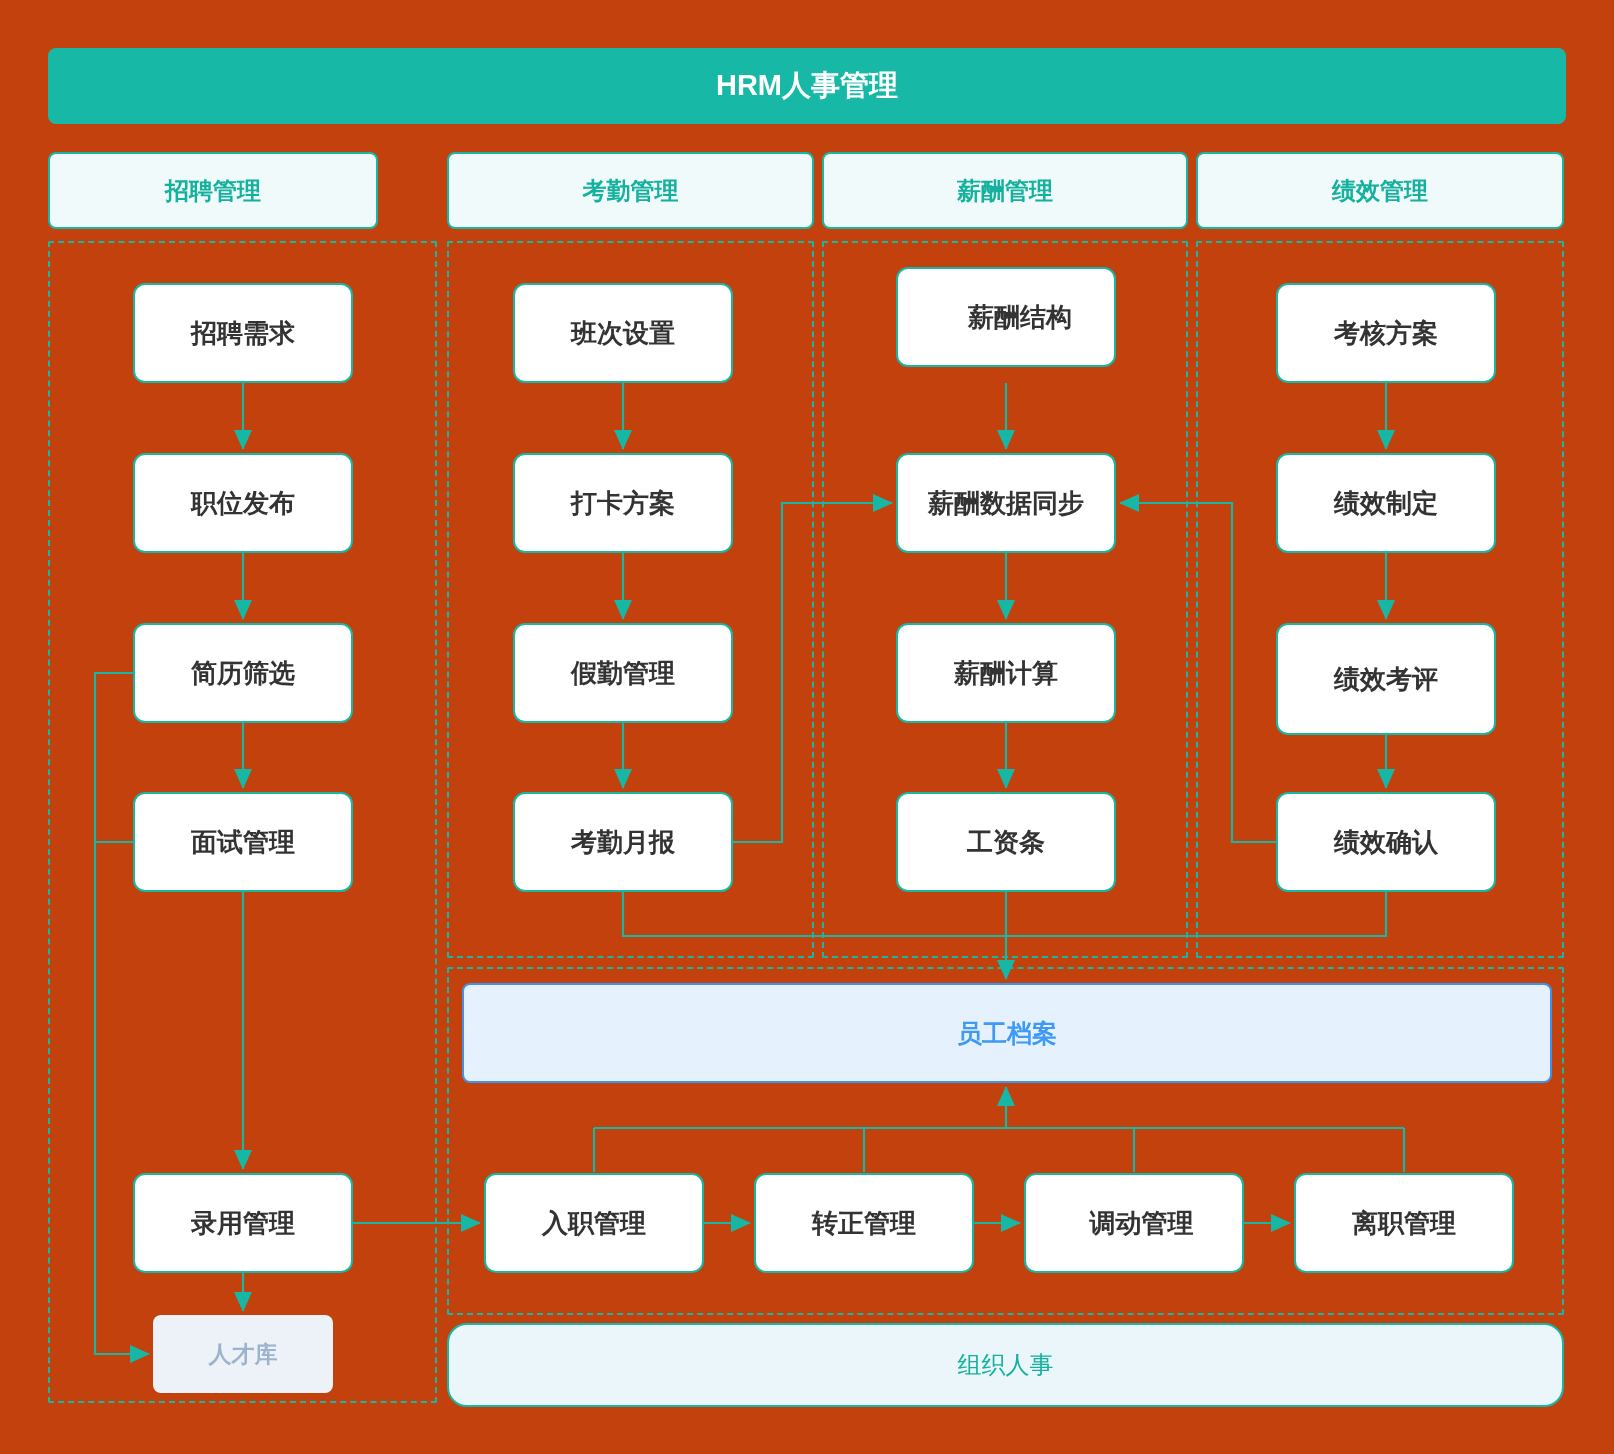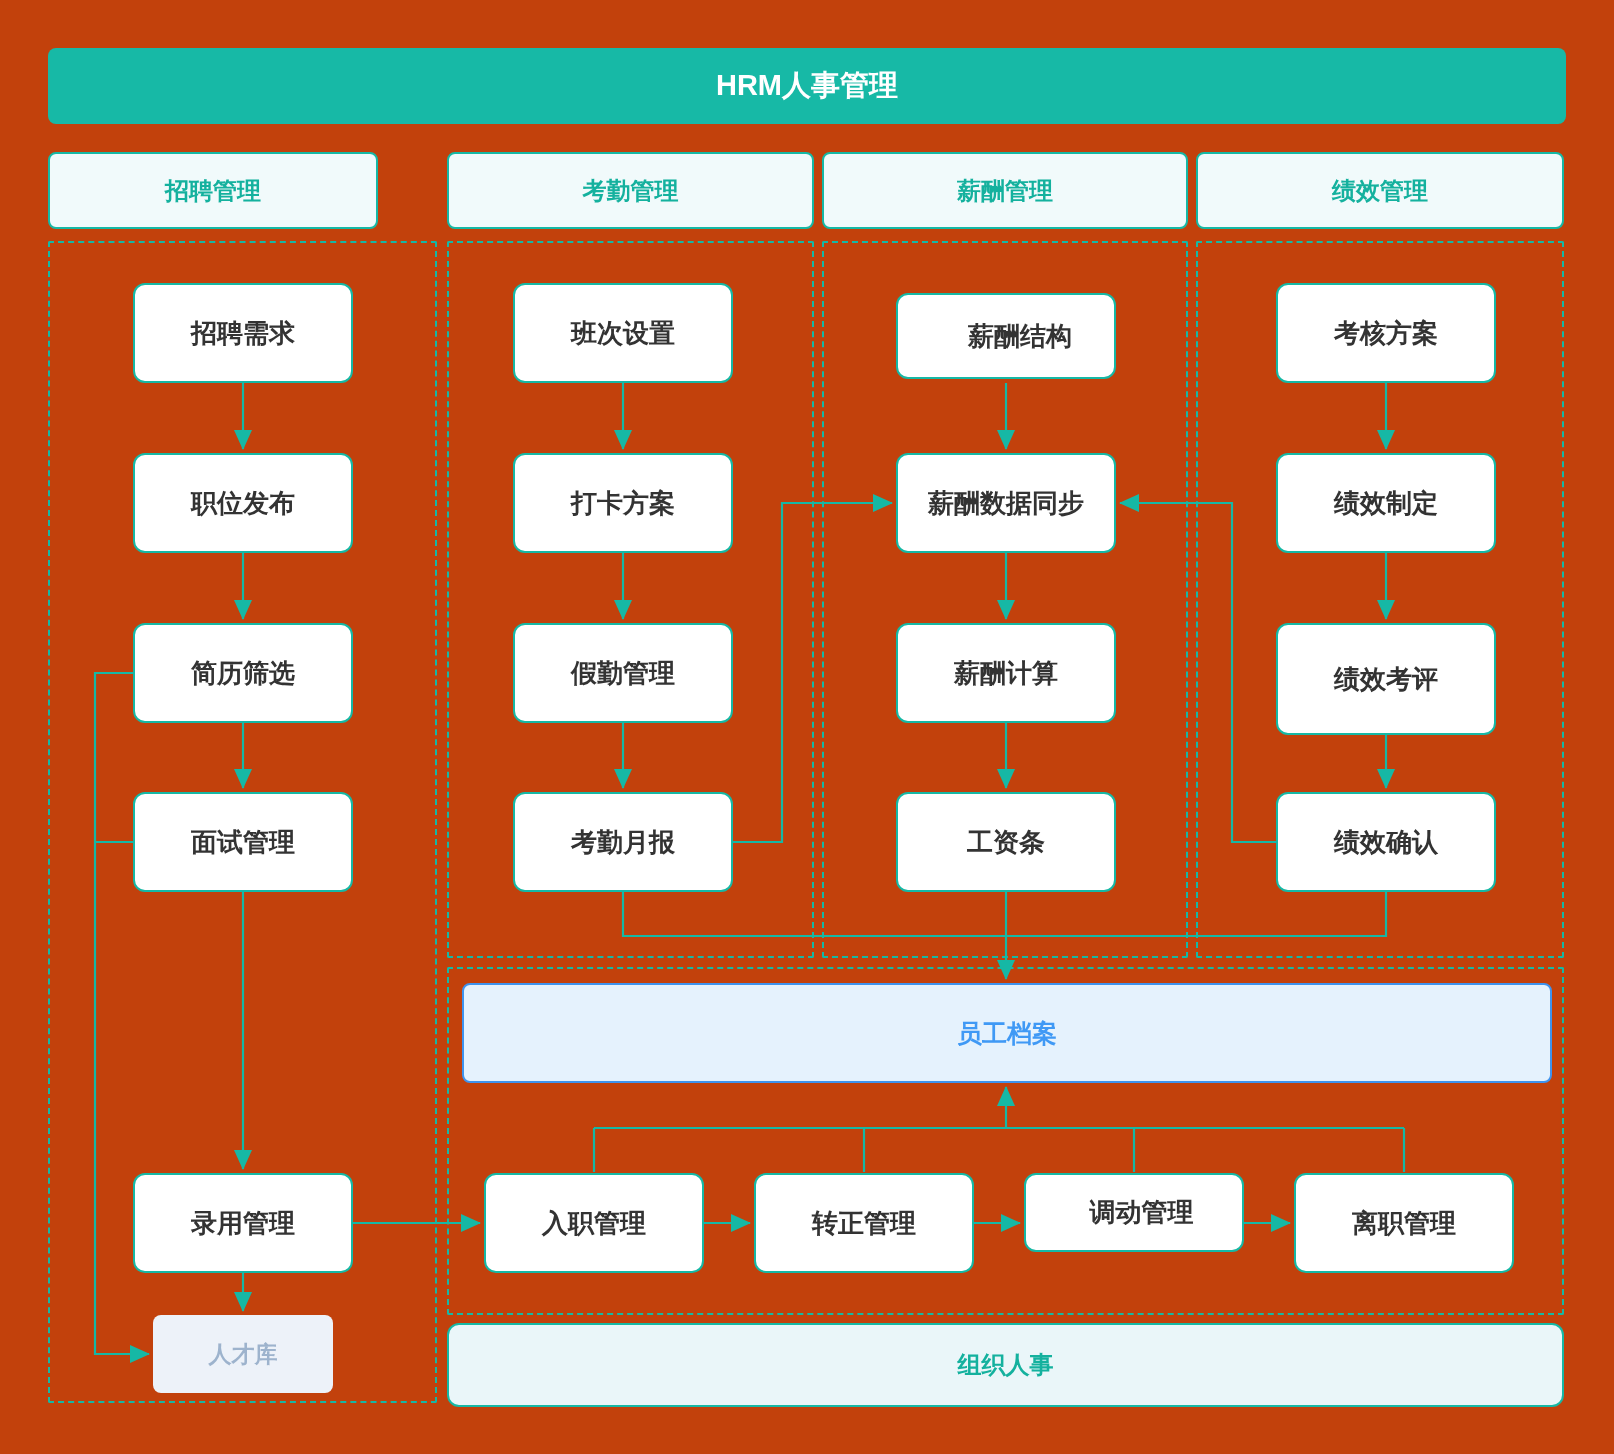--- a/index.html
+++ b/index.html
@@ -6,21 +6,21 @@
   body{font-family:"Liberation Sans","DejaVu Sans",sans-serif;}
   .canvas{position:relative;width:1614px;height:1454px;background:#c2410c;overflow:hidden;}
   .wires{position:absolute;left:0;top:0;z-index:1;}
   .abs{position:absolute;box-sizing:border-box;display:flex;align-items:center;justify-content:center;}
   .title-bar{background:#17b9a6;border-radius:8px;color:#ffffff;font-size:29px;font-weight:bold;z-index:2;}
   .sec{background:#f1fafb;border:2px solid #16b8a5;border-radius:8px;color:#14b19e;font-size:24px;font-weight:bold;z-index:2;}
   .dash{border:2px dashed #16b8a5;border-radius:2px;z-index:0;}
   .node{background:#ffffff;border:2px solid #16b8a5;border-radius:12px;color:#333333;font-size:26px;font-weight:bold;z-index:2;}
   .archive{background:#e5f2fd;border:2px solid #3e93ee;border-radius:8px;color:#3f99f5;font-size:25px;font-weight:bold;z-index:2;}
   .talent{background:#edf2f9;border:none;border-radius:8px;color:#9db3cd;font-size:23px;font-weight:bold;z-index:2;}
-  .org{background:#eaf6f9;border:2px solid #16b8a5;border-radius:12px;color:#14b19e;font-size:24px;font-weight:bold;z-index:2;}
+  .org{background:#eaf6f9;border:2px solid #16b8a5;border-radius:20px;color:#14b19e;font-size:24px;font-weight:normal;z-index:2;}
 </style>
 </head>
 <body>
 
 <div class="canvas">
 
   <svg class="wires" width="1614" height="1454" viewBox="0 0 1614 1454">
     <defs>
       <marker id="arw" markerUnits="userSpaceOnUse" markerWidth="20" markerHeight="18" viewBox="0 0 20 18" refX="19" refY="9" orient="auto">
         <path d="M0,0 L20,9 L0,18 Z" fill="#16b8a5"></path>
@@ -120,21 +120,21 @@
   <div class="abs node" style="left:513px;top:453px;width:220px;height:100px;">
     <span>打卡方案</span>
   </div>
   <div class="abs node" style="left:513px;top:623px;width:220px;height:100px;">
     <span>假勤管理</span>
   </div>
   <div class="abs node" style="left:513px;top:792px;width:220px;height:100px;">
     <span>考勤月报</span>
   </div>
 
-  <div class="abs node" style="left:896px;top:293px;width:220px;height:86px;padding-left:28px;">
+  <div class="abs node" style="left:896px;top:267px;width:220px;height:100px;padding-left:28px;">
     <span>薪酬结构</span>
   </div>
   <div class="abs node" style="left:896px;top:453px;width:220px;height:100px;">
     <span>薪酬数据同步</span>
   </div>
   <div class="abs node" style="left:896px;top:623px;width:220px;height:100px;">
     <span>薪酬计算</span>
   </div>
   <div class="abs node" style="left:896px;top:792px;width:220px;height:100px;">
     <span>工资条</span>
@@ -156,21 +156,21 @@
   <div class="abs archive" style="left:462px;top:983px;width:1090px;height:100px;">
     <span>员工档案</span>
   </div>
 
   <div class="abs node" style="left:484px;top:1173px;width:220px;height:100px;">
     <span>入职管理</span>
   </div>
   <div class="abs node" style="left:754px;top:1173px;width:220px;height:100px;">
     <span>转正管理</span>
   </div>
-  <div class="abs node" style="left:1024px;top:1173px;width:220px;height:79px;padding-left:15px;">
+  <div class="abs node" style="left:1024px;top:1173px;width:220px;height:100px;padding-left:15px;">
     <span>调动管理</span>
   </div>
   <div class="abs node" style="left:1294px;top:1173px;width:220px;height:100px;">
     <span>离职管理</span>
   </div>
 
   <div class="abs org" style="left:447px;top:1323px;width:1117px;height:84px;">
     <span>组织人事</span>
   </div>
 

